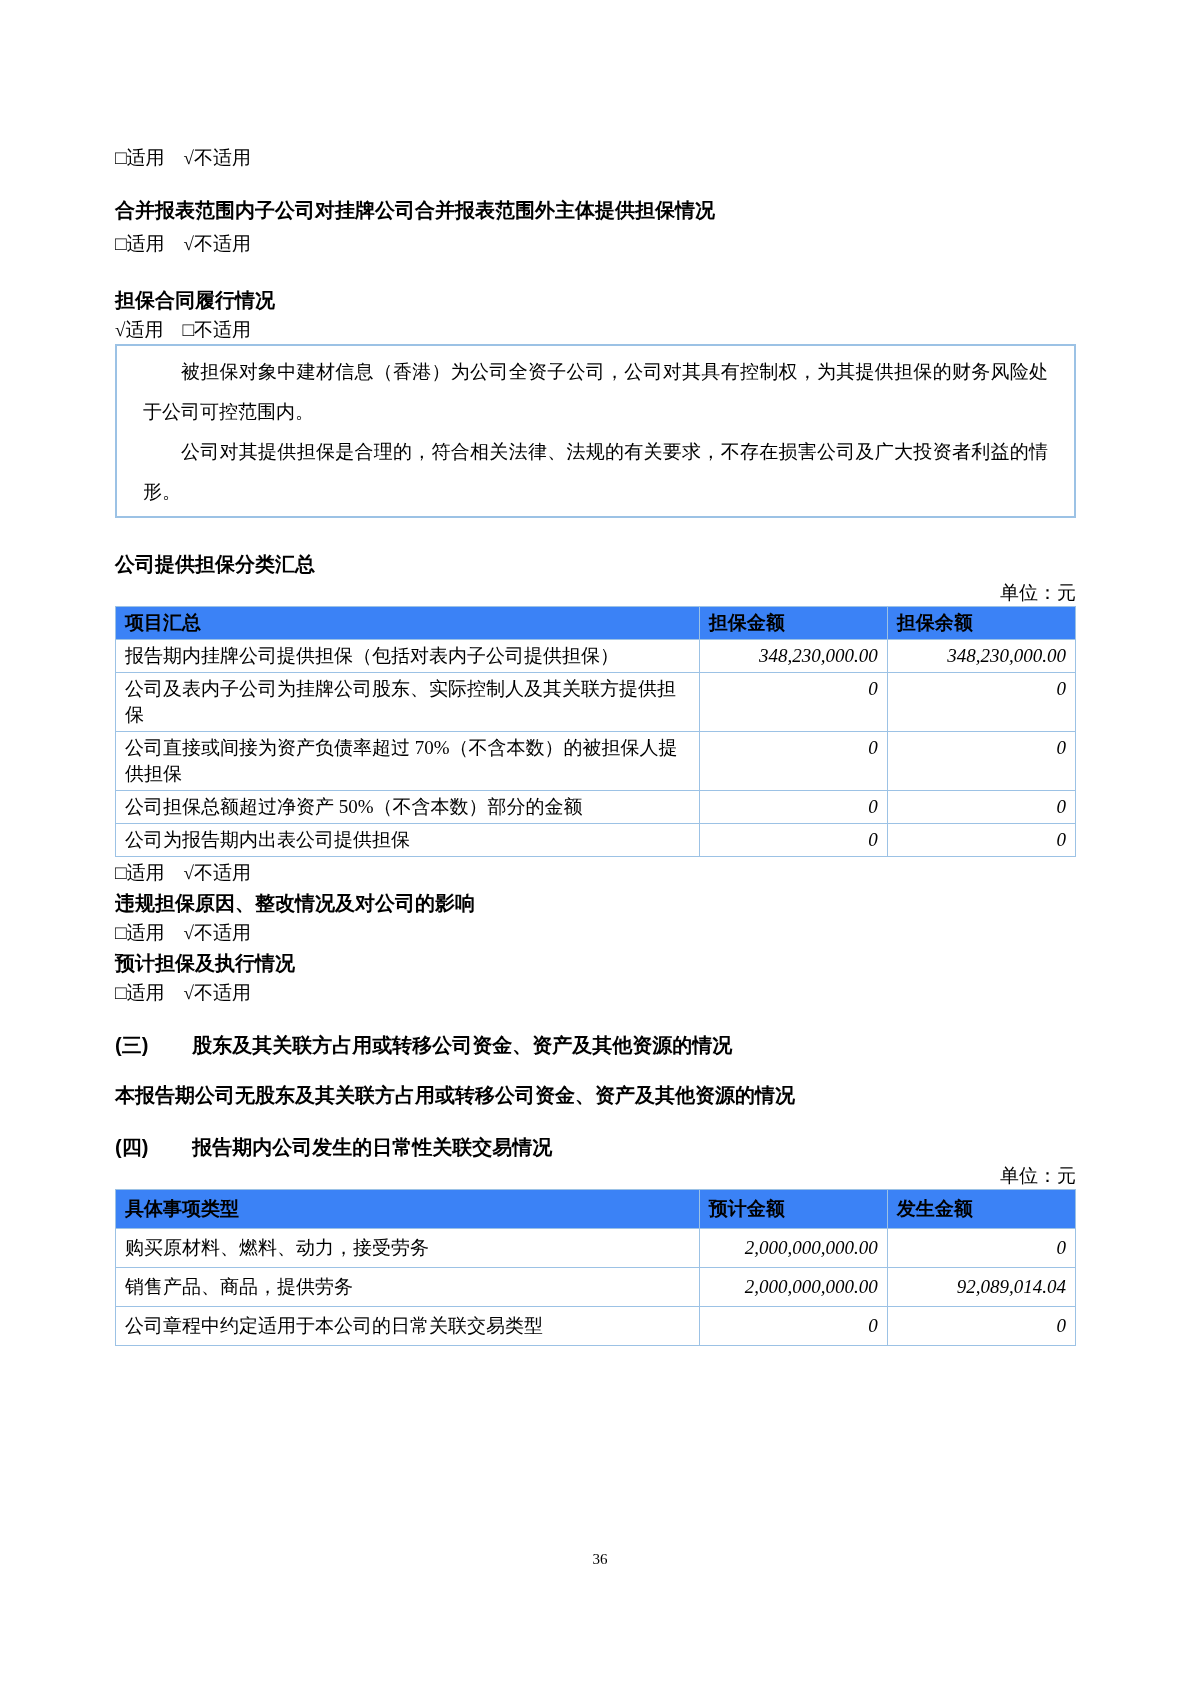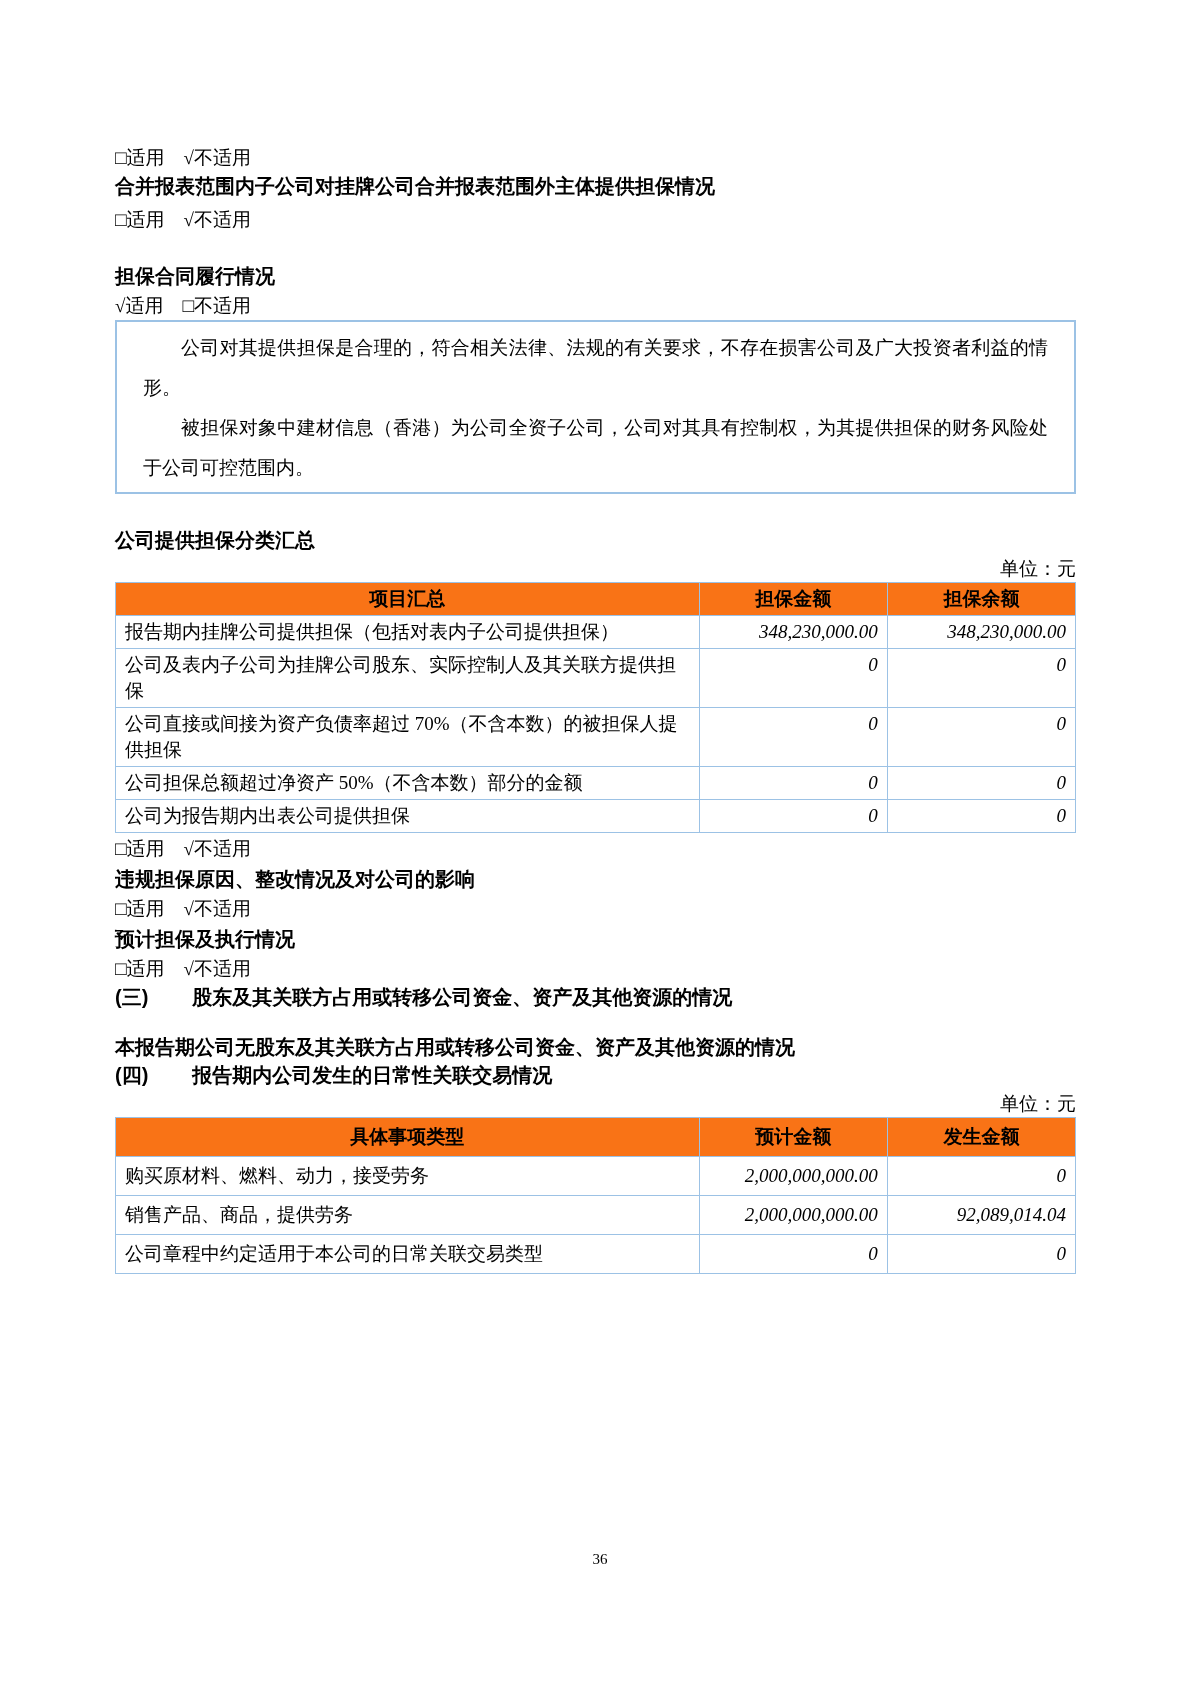--- a/index.html
+++ b/index.html
@@ -12,21 +12,21 @@
     font-family:"Liberation Serif","DejaVu Serif",serif;
     font-size:19px;color:#000;
     overflow:hidden;
   }
   .sec-title{
     font-family:"Liberation Sans","DejaVu Sans",sans-serif;
     font-weight:bold;font-size:20px;line-height:28px;margin:0;
   }
   .opt{line-height:28px;margin:0;white-space:pre;}
   .mt6{margin-top:6px;}  .mt2{margin-top:2px;}
-  .mt24{} .mt28{margin-top:28px;}
+  .mt24{margin-top:24px;} .mt28{margin-top:28px;}
   .mt32{margin-top:32px;} .mt30{margin-top:30px;} .mt22{margin-top:22px;}
   .mt8{margin-top:8px;}
   .statement-box{
     border:2px solid #9CC2E5;
     margin-top:0;
     padding:6px 26px 4px 26px;
   }
   .statement-box p{
     margin:0;text-indent:2em;line-height:40px;text-align:justify;
   }
@@ -35,23 +35,23 @@
   col.c1{width:60.8%;} col.c2{width:19.6%;} col.c3{width:19.6%;}
   th,td{
     border:1px solid #9CC2E5;
     vertical-align:top;
     line-height:26px;
     padding:3px 9px;
     box-sizing:border-box;
     font-size:19px;
   }
   th{
-    background:#f97316;
+    background:#3b82f6;
     font-weight:bold;
-    text-align:center;
+    text-align:left;
   }
   td.txt{text-align:left;}
   td.num{text-align:right;font-style:italic;}
   .t2 th,.t2 td{padding:6px 9px;}
   .numbered{display:flex;align-items:flex-start;}
   .numbered .num-label{flex:0 0 auto;}
   .numbered .num-title{margin-left:44px;}
   .page-num{
     position:absolute;top:1548px;left:0;right:0;
     text-align:center;font-size:15px;line-height:22px;
@@ -64,22 +64,22 @@
 
   <p class="opt mt6">□适用　√不适用</p>
 
   <h3 class="sec-title mt24">合并报表范围内子公司对挂牌公司合并报表范围外主体提供担保情况</h3>
   <p class="opt mt6">□适用　√不适用</p>
 
   <h3 class="sec-title mt28">担保合同履行情况</h3>
   <p class="opt mt2">√适用　□不适用</p>
 
   <div class="statement-box">
+    <p>被担保对象中建材信息（香港）为公司全资子公司，公司对其具有控制权，为其提供担保的财务风险处于公司可控范围内。</p>
     <p>公司对其提供担保是合理的，符合相关法律、法规的有关要求，不存在损害公司及广大投资者利益的情形。</p>
-    <p>被担保对象中建材信息（香港）为公司全资子公司，公司对其具有控制权，为其提供担保的财务风险处于公司可控范围内。</p>
   </div>
 
   <h3 class="sec-title mt32">公司提供担保分类汇总</h3>
   <p class="unit">单位：元</p>
 
   <table class="t1">
     <colgroup>
         <col class="c1">
         <col class="c2">
         <col class="c3">

